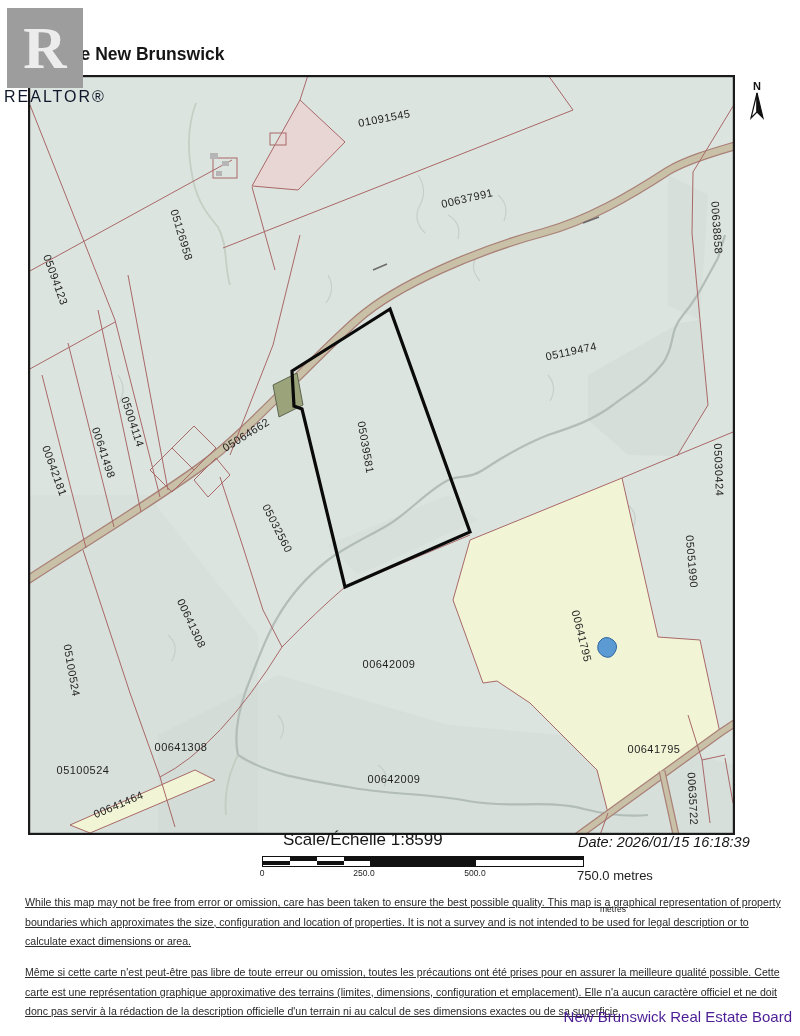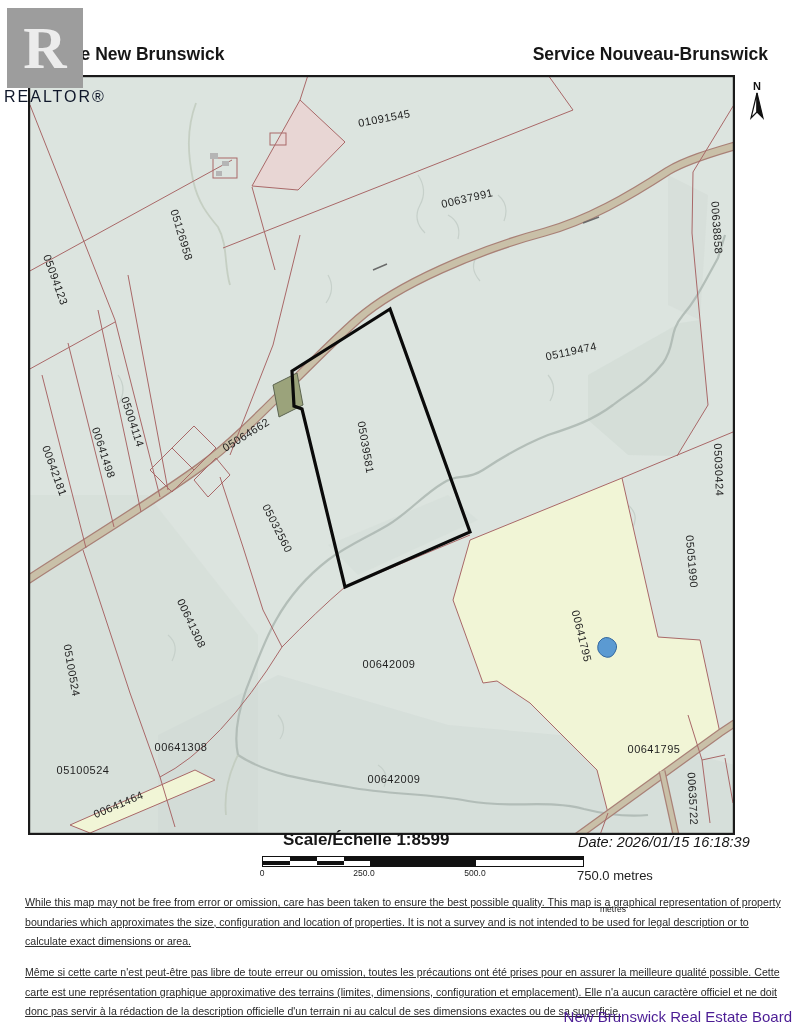--- a/index.html
+++ b/index.html
@@ -20,21 +20,21 @@
   .logo-word{position:absolute;left:4px;top:88px;font-size:16px;letter-spacing:2px;color:#0f172a;z-index:5;}
   .north{position:absolute;left:741px;top:80px;width:32px;text-align:center;z-index:5;}
   .north-n{font-size:11px;font-weight:bold;color:#111;}
   .map-wrap{position:absolute;left:28px;top:75px;width:707px;height:760px;}
   .plabel{font-family:"Liberation Sans",sans-serif;font-size:11px;fill:#1f1f1f;letter-spacing:.5px;text-anchor:middle;}
   .redline{stroke:var(--c-redline);stroke-width:1;fill:none;}
   .stream{stroke:#aeb9b4;stroke-width:2.2;fill:none;opacity:.9;}
   .stream2{stroke:#bfc9bb;stroke-width:1.8;fill:none;opacity:.8;}
   .terrain{stroke:#c6d0ca;stroke-width:1.2;fill:none;}
   .shade{fill:#cdd6d1;stroke:none;}
-  .scale-label{position:absolute;left:283px;top:830px;font-size:17px;font-weight:700;color:#161616;}
+  .scale-label{position:absolute;left:283px;top:830px;font-size:17px;font-weight:400;color:#161616;}
   .date-label{position:absolute;left:578px;top:834px;font-size:14.5px;color:#161616;font-style:italic;}
   .bar{position:absolute;left:262px;top:856px;width:320px;height:9px;border:1px solid #111;background:#fff;}
   .bar i{position:absolute;background:#111;display:block;}
   .tick{position:absolute;top:868px;font-size:8.5px;color:#222;transform:translateX(-50%);}
   .endtick{position:absolute;left:577px;top:868px;font-size:13px;color:#222;}
   .unit-top{position:absolute;left:600px;top:856px;font-size:8.5px;color:#222;margin-top:48px;}
   .disc{position:absolute;left:25px;width:765px;font-size:10.6px;line-height:19.5px;color:#2b2b2b;text-decoration:underline;}
   .disc-en{top:893px;}
   .disc-fr{top:963px;}
   .footer{position:absolute;right:8px;top:1008px;font-size:15px;color:#4c1d95;}
@@ -42,21 +42,20 @@
 </head>
 <body>
 
 <div class="sheet">
 
   <div class="logo-box">
     <span class="logo-r">R</span>
   </div>
   <div class="logo-word">REALTOR®</div>
   <div class="hdr-title hdr-left">Service New Brunswick</div>
-  <div class="hdr-title hdr-right">Service Nouveau-Brunswick</div>
 
   <div class="north">
     <div class="north-n">N</div>
     <svg width="18" height="28" viewBox="0 0 18 28">
       <path d="M9,1 L3,26 L9,20 Z" fill="#ffffff" stroke="#111" stroke-width="1.2"></path>
       <path d="M9,1 L15,26 L9,20 Z" fill="#111" stroke="#111" stroke-width="1.2"></path>
     </svg>
   </div>
 
   <div class="map-wrap">

